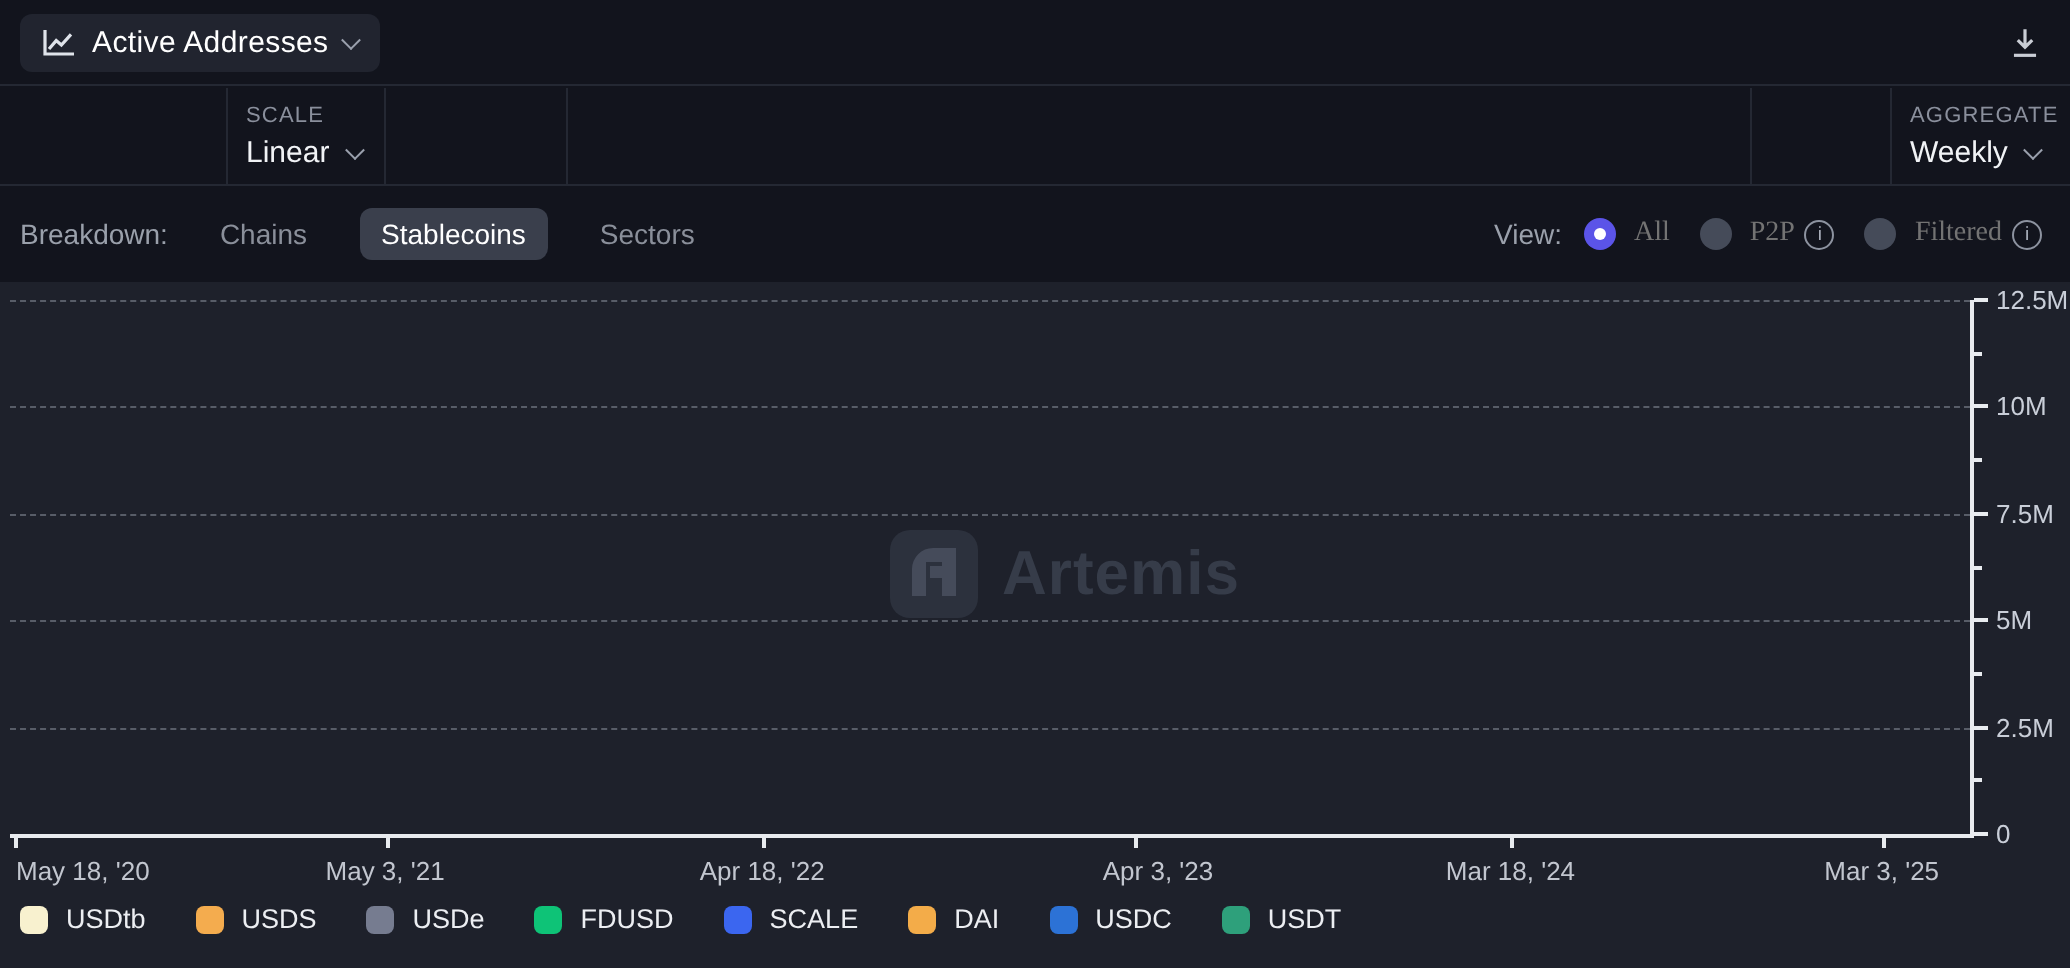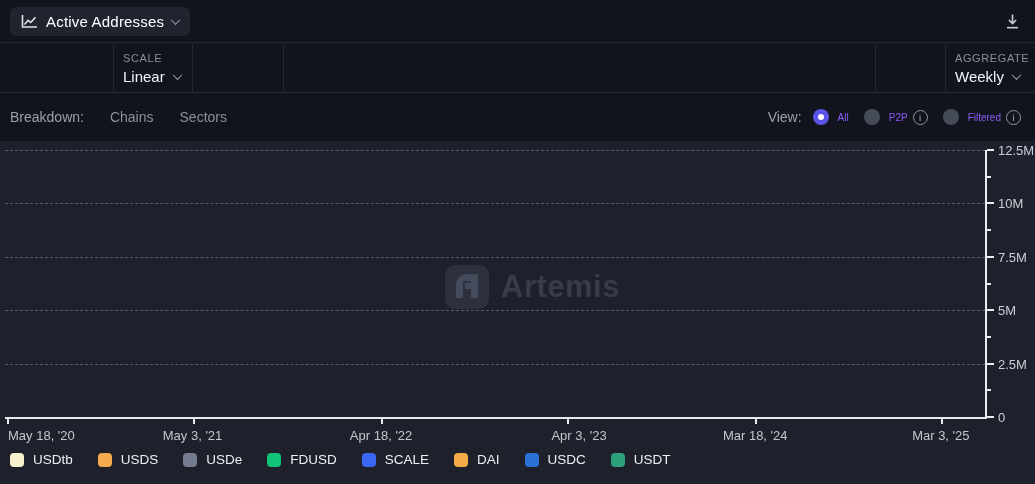--- a/index.html
+++ b/index.html
@@ -35,21 +35,21 @@
   
   .breakdown-row { position:absolute; left:10px; top:94px; height:46px; display:flex; align-items:center; gap:26px; }
   .bd-label { font-size:14px; color:#9aa0ab; }
   .bd-opt { font-size:14px; color:#8a8f9a; cursor:pointer; }
   .bd-opt.selected { color:#ffffff; background:#3a3f4c; padding:5px 11px; border-radius:6px; }
   .view-row { position:absolute; right:14px; top:94px; height:46px; display:flex; align-items:center; gap:9px; }
   .view-label { font-size:14px; color:#9aa0ab; margin-right:2px; }
   .radio { width:16px; height:16px; border-radius:50%; background:#454b59; position:relative; cursor:pointer; flex:none; }
   .radio.selected { background:#5b54e8; }
   .radio.selected::after { content:''; position:absolute; left:5px; top:5px; width:6px; height:6px; border-radius:50%; background:#fff; }
-  .view-opt-label { font-size:10px; color:#8b5cf6; }
+  .view-opt-label { font-size:14px; color:#737373;font-family:Liberation Serif, serif; }
   .info-i { width:15px; height:15px; border-radius:50%; border:1.3px solid #8d93a0; display:inline-flex; align-items:center; justify-content:center; font-size:9.5px; color:#aab0bc; cursor:pointer; flex:none; }
 
   
   .chart-card { position:absolute; left:0; top:141px; width:1035px; height:343px; background:#1e212b; }
   .plot { position:absolute; left:5px; top:9px; width:980px; height:267px; }
   .gridline { position:absolute; left:0; width:100%; border-top:1px dashed #585d68; }
   .watermark { position:absolute; left:445px; top:124px; display:flex; align-items:center; gap:12px; z-index:1; }
   .wm-box { width:44px; height:44px; border-radius:10px; background:#2c313d; display:flex; align-items:center; justify-content:center; }
   .wm-text { font-size:31px; font-weight:bold; color:#363c49; letter-spacing:.5px; }
   .bars { position:absolute; left:1px; right:0; top:0; bottom:0; display:flex; align-items:flex-end; gap:1px; z-index:2; }
@@ -108,20 +108,21 @@
     <div class="ctl-value">
         <span>Weekly</span>
         <span class="chev"></span>
       </div>
   </div>
 </div>
 
 <div class="breakdown-row">
   <span class="bd-label">Breakdown:</span>
   <span class="bd-opt">Chains</span>
+  <span class="bd-opt selected">Stablecoins</span>
   <span class="bd-opt">Sectors</span>
 </div>
 <div class="view-row">
   <span class="view-label">View:</span>
   <span class="radio selected"></span>
   <span class="view-opt-label">All</span>
   <span class="radio" style="margin-left:6px;"></span>
   <span class="view-opt-label" style="margin-right:-4px;">P2P</span>
   <span class="info-i">i</span>
   <span class="radio" style="margin-left:6px;"></span>

